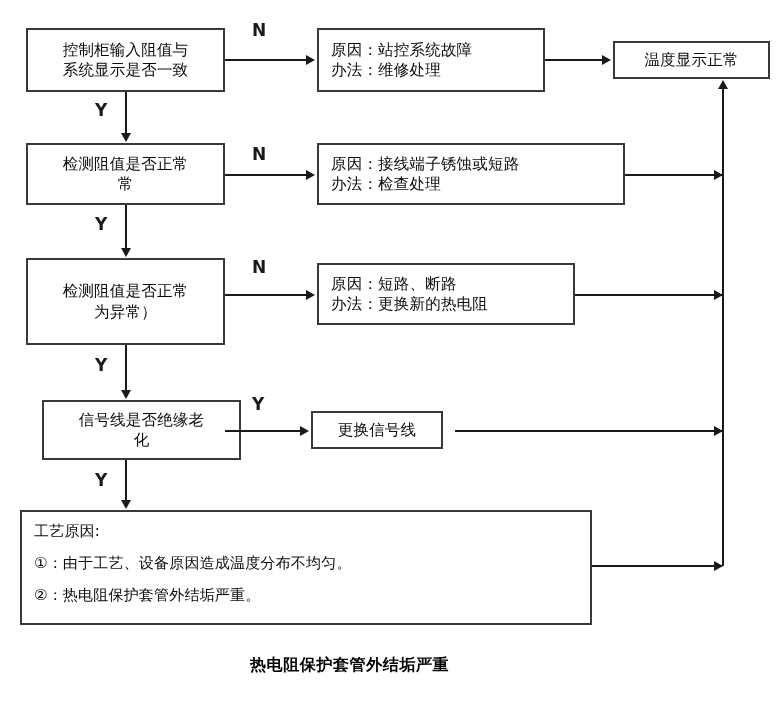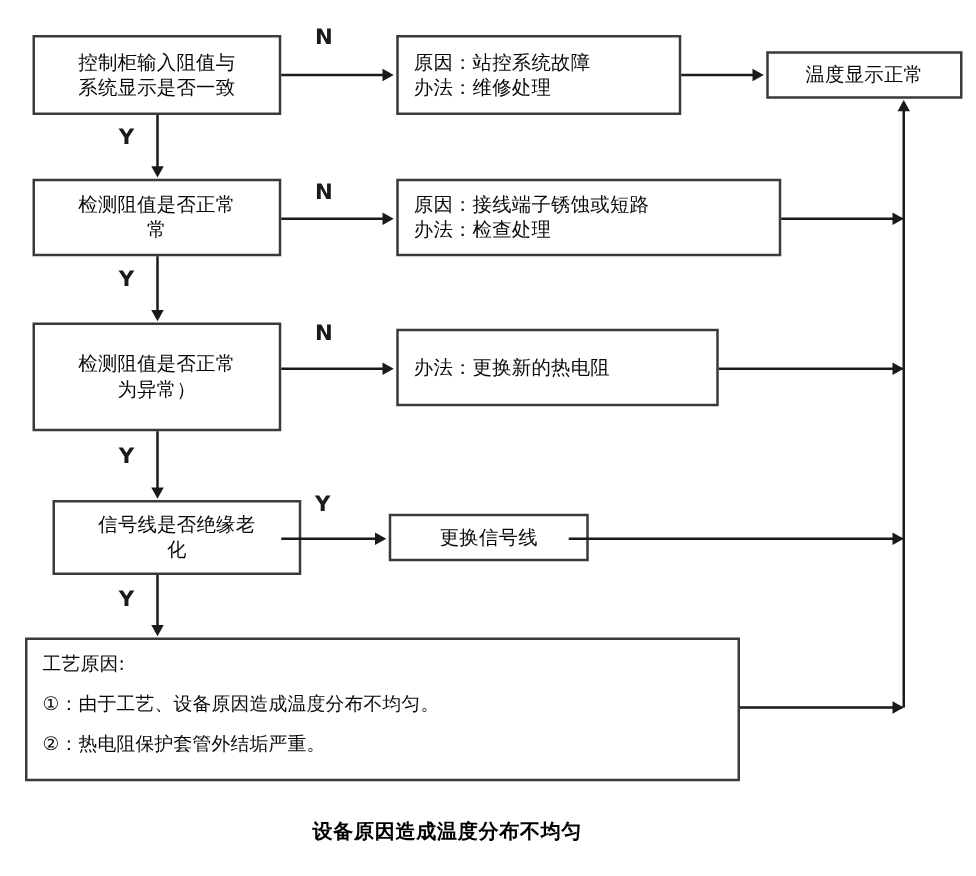--- a/index.html
+++ b/index.html
@@ -130,29 +130,30 @@
     <span class="ln">原因：接线端子锈蚀或短路</span>
     <span class="ln">办法：检查处理</span>
   </div>
 
   <div class="node" style="left:26px;top:258px;width:199px;height:87px;">
     <span class="ln">检测阻值是否正常</span>
     <span class="ln">为异常）</span>
   </div>
 
   <div class="node left" style="left:317px;top:263px;width:258px;height:62px;">
+    <span class="ln">原因：短路、断路</span>
     <span class="ln">办法：更换新的热电阻</span>
   </div>
 
   <div class="node" style="left:42px;top:400px;width:199px;height:60px;">
     <span class="ln">信号线是否绝缘老</span>
     <span class="ln">化</span>
   </div>
 
-  <div class="node" style="left:311px;top:411px;width:160px;height:38px;">
+  <div class="node" style="left:311px;top:411px;width:132px;height:38px;">
     <span class="ln">更换信号线</span>
   </div>
 
   <div class="node note" style="left:20px;top:510px;width:572px;height:115px;">
     <span class="ln">工艺原因:</span>
     <span class="ln">①：由于工艺、设备原因造成温度分布不均匀。</span>
     <span class="ln">②：热电阻保护套管外结垢严重。</span>
   </div>
 
   <div class="hline" style="left:225px;top:59px;width:82px;"></div>
@@ -198,15 +199,15 @@
   <div class="vline" style="left:125px;top:460px;height:41px;"></div>
   <div class="arrow-d" style="left:121px;top:500px;"></div>
   <div class="blabel" style="left:95px;top:472px;">Y</div>
 
   <div class="hline" style="left:592px;top:565px;width:130px;"></div>
   <div class="arrow-r" style="left:714px;top:561px;"></div>
 
   <div class="vline" style="left:722px;top:88px;height:478px;"></div>
   <div class="arrow-u" style="left:718px;top:80px;"></div>
 
-  <div class="caption" style="left:250px;top:655px;">设备原因造成温度分布不均匀</div>
+  <div class="caption" style="left:250px;top:655px;">热电阻保护套管外结垢严重</div>
 
 </div>
 
 </body></html>

